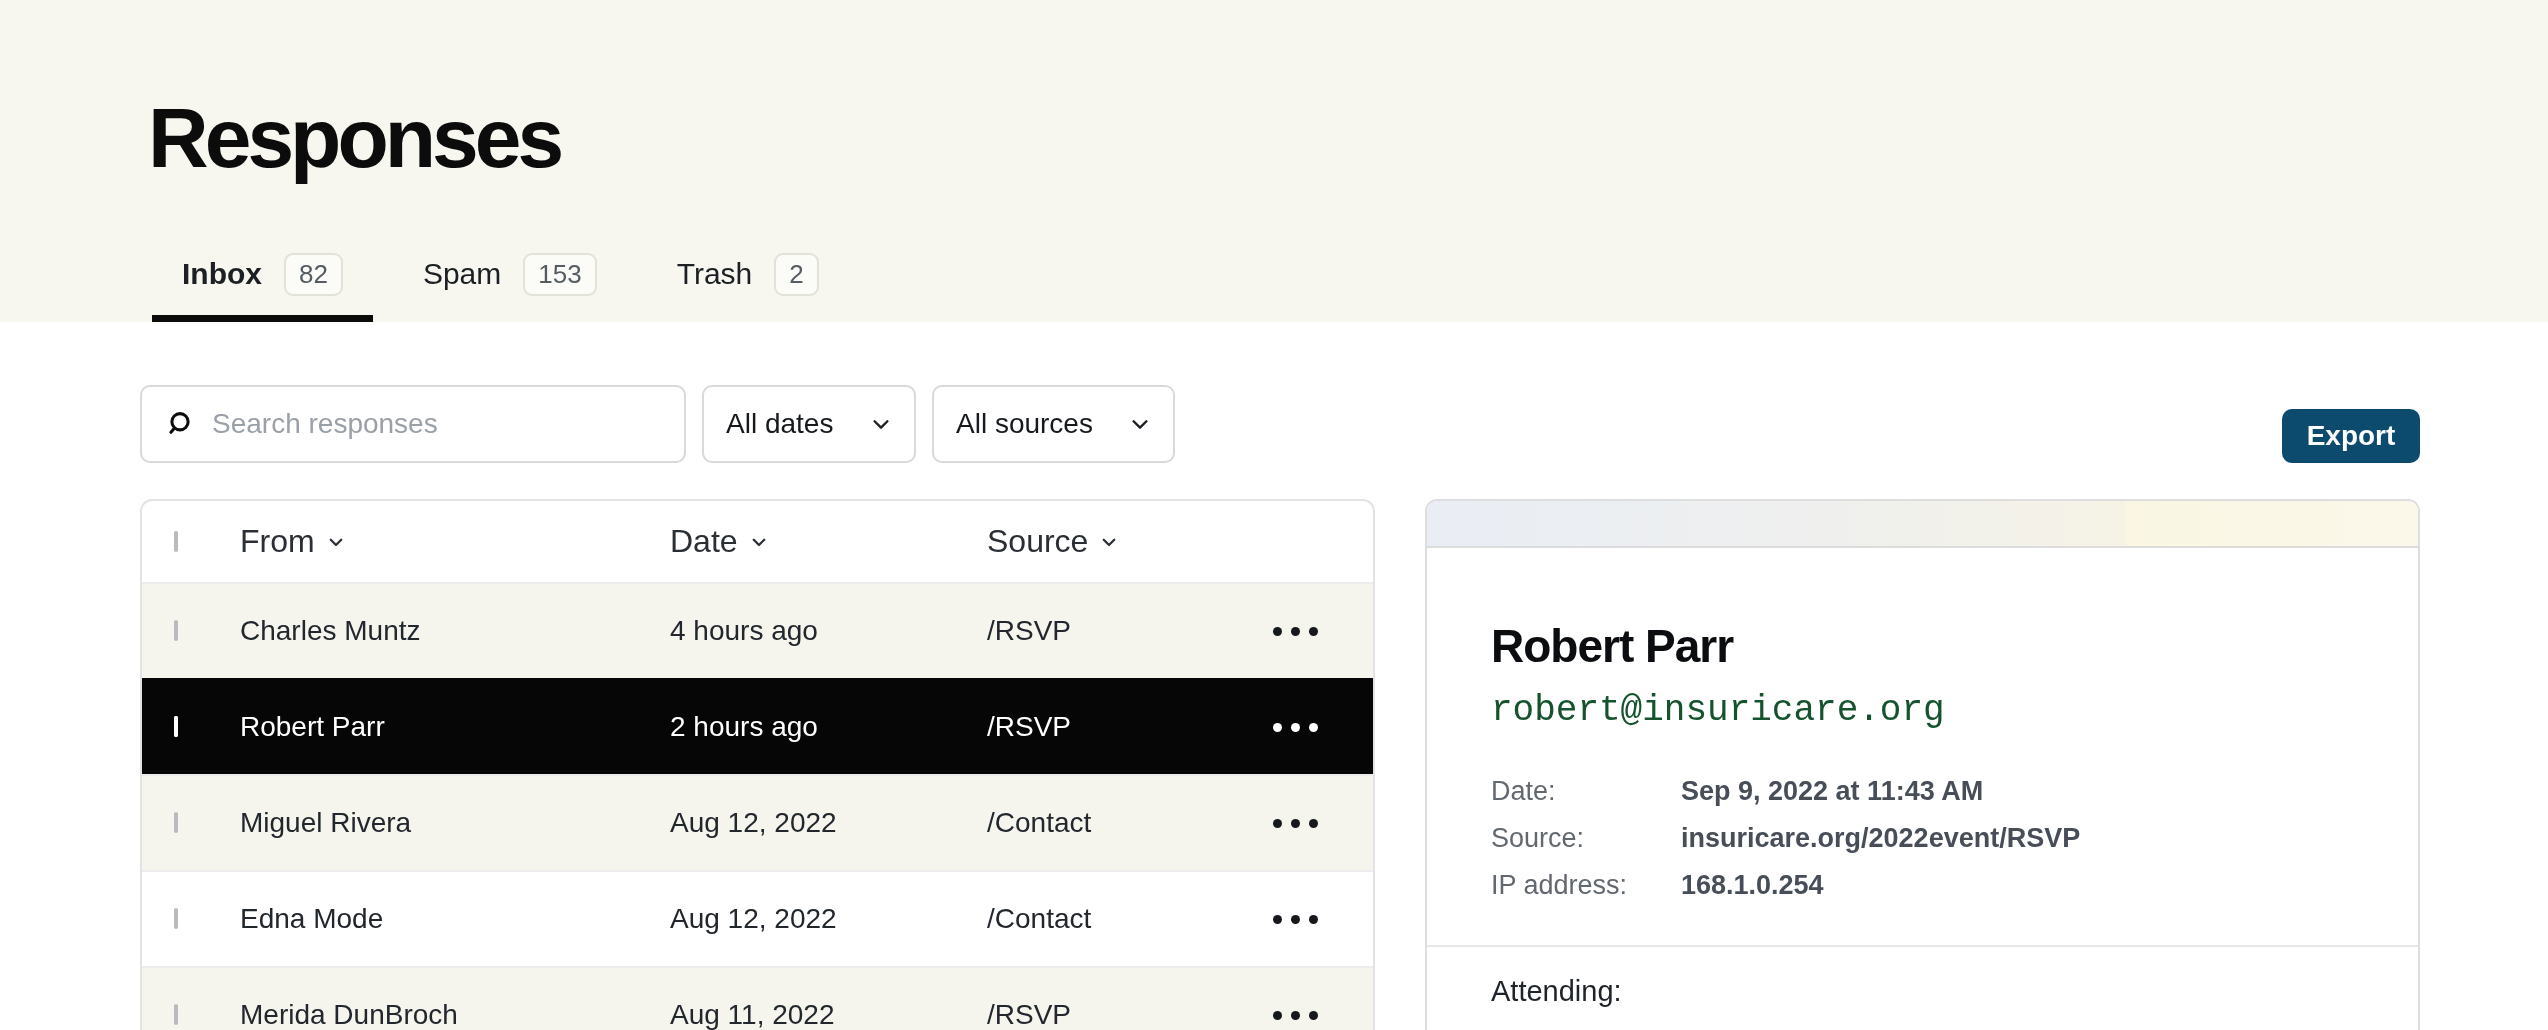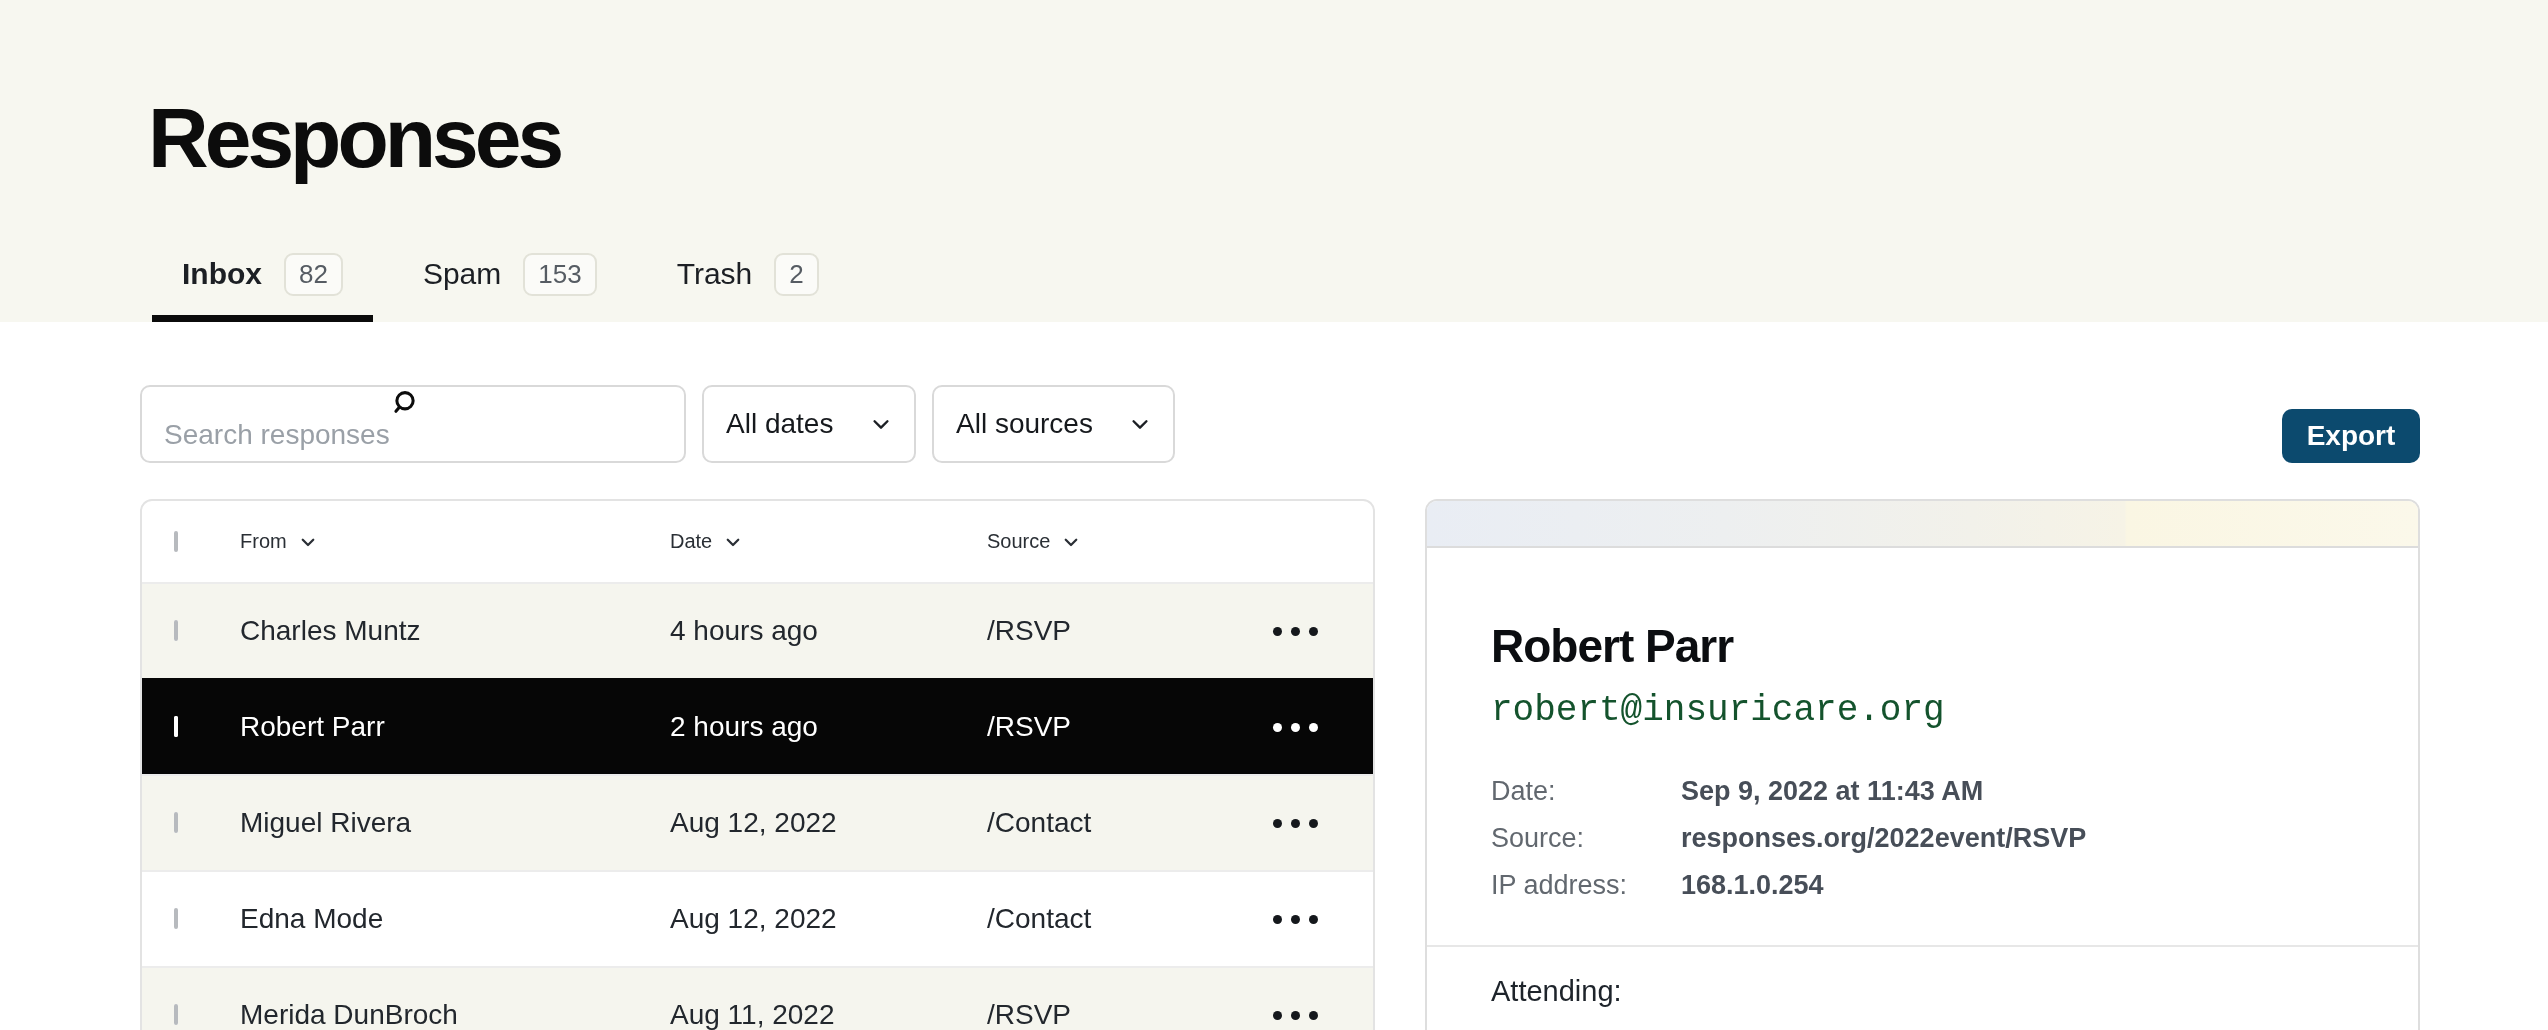--- a/index.html
+++ b/index.html
@@ -41,21 +41,21 @@
   }
 
   
   .toolbar {
     position: absolute; left: 140px; right: 128px; top: 385px; height: 78px;
     display: flex; align-items: stretch;
   }
   .searchbox {
     width: 546px; background: #fff;
     border: 2px solid #d9d9d9; border-radius: 10px;
-    display: flex; align-items: center; padding: 0 22px; flex-direction: column;
+    display: flex; align-items: center; padding: 0 22px;
   }
   .searchbox svg { flex: 0 0 auto; margin-right: 16px; }
   .searchbox input {
     border: none; outline: none; width: 100%;
     font-family: "Liberation Sans", sans-serif;
     font-size: 28px; color: #22262b; background: transparent;
   }
   .searchbox input::placeholder { color: #9aa0a7; opacity: 1; }
   .select {
     border: 2px solid #d9d9d9; border-radius: 10px; background: #fff;
@@ -79,21 +79,21 @@
     overflow: hidden;
   }
   .trow {
     display: grid; grid-template-columns: 98px 430px 317px 1fr 100px;
     align-items: center; height: 96px;
   }
   .trow--head { height: 81px; }
   .trow + .trow { border-top: 2px solid #ececec; }
   .th {
     display: inline-flex; align-items: center; gap: 12px;
-    font-size: 20px; font-weight: 500; color: #2a2f35; cursor: pointer;
+    font-size: 32px; font-weight: 500; color: #2a2f35; cursor: pointer;
   }
   .checkbox {
     width: 31px; height: 35px; margin-left: 32px;
     border: 2px solid #b7babe; border-radius: 8px; background: #fff;
     cursor: pointer;
   }
   .cell { font-size: 28px; color: #22272d; }
   .trow--unread { background: #f5f5ee; }
   .trow--selected { background: #060606; border-top-color: transparent !important; }
   .trow--selected .cell { color: #ffffff; }
@@ -268,21 +268,21 @@
     <div class="detail-name">Robert Parr</div>
     <div class="detail-email">robert@insuricare.org</div>
 
     <div class="meta">
       <div class="meta-row">
         <span class="meta-label">Date:</span>
         <span class="meta-value">Sep 9, 2022 at 11:43 AM</span>
       </div>
       <div class="meta-row">
         <span class="meta-label">Source:</span>
-        <span class="meta-value">responses.org/2022event/RSVP</span>
+        <span class="meta-value">insuricare.org/2022event/RSVP</span>
       </div>
       <div class="meta-row">
         <span class="meta-label">IP address:</span>
         <span class="meta-value">168.1.0.254</span>
       </div>
     </div>
 
     <hr class="panel-divider">
 
     <div class="section-heading">Attending:</div>

